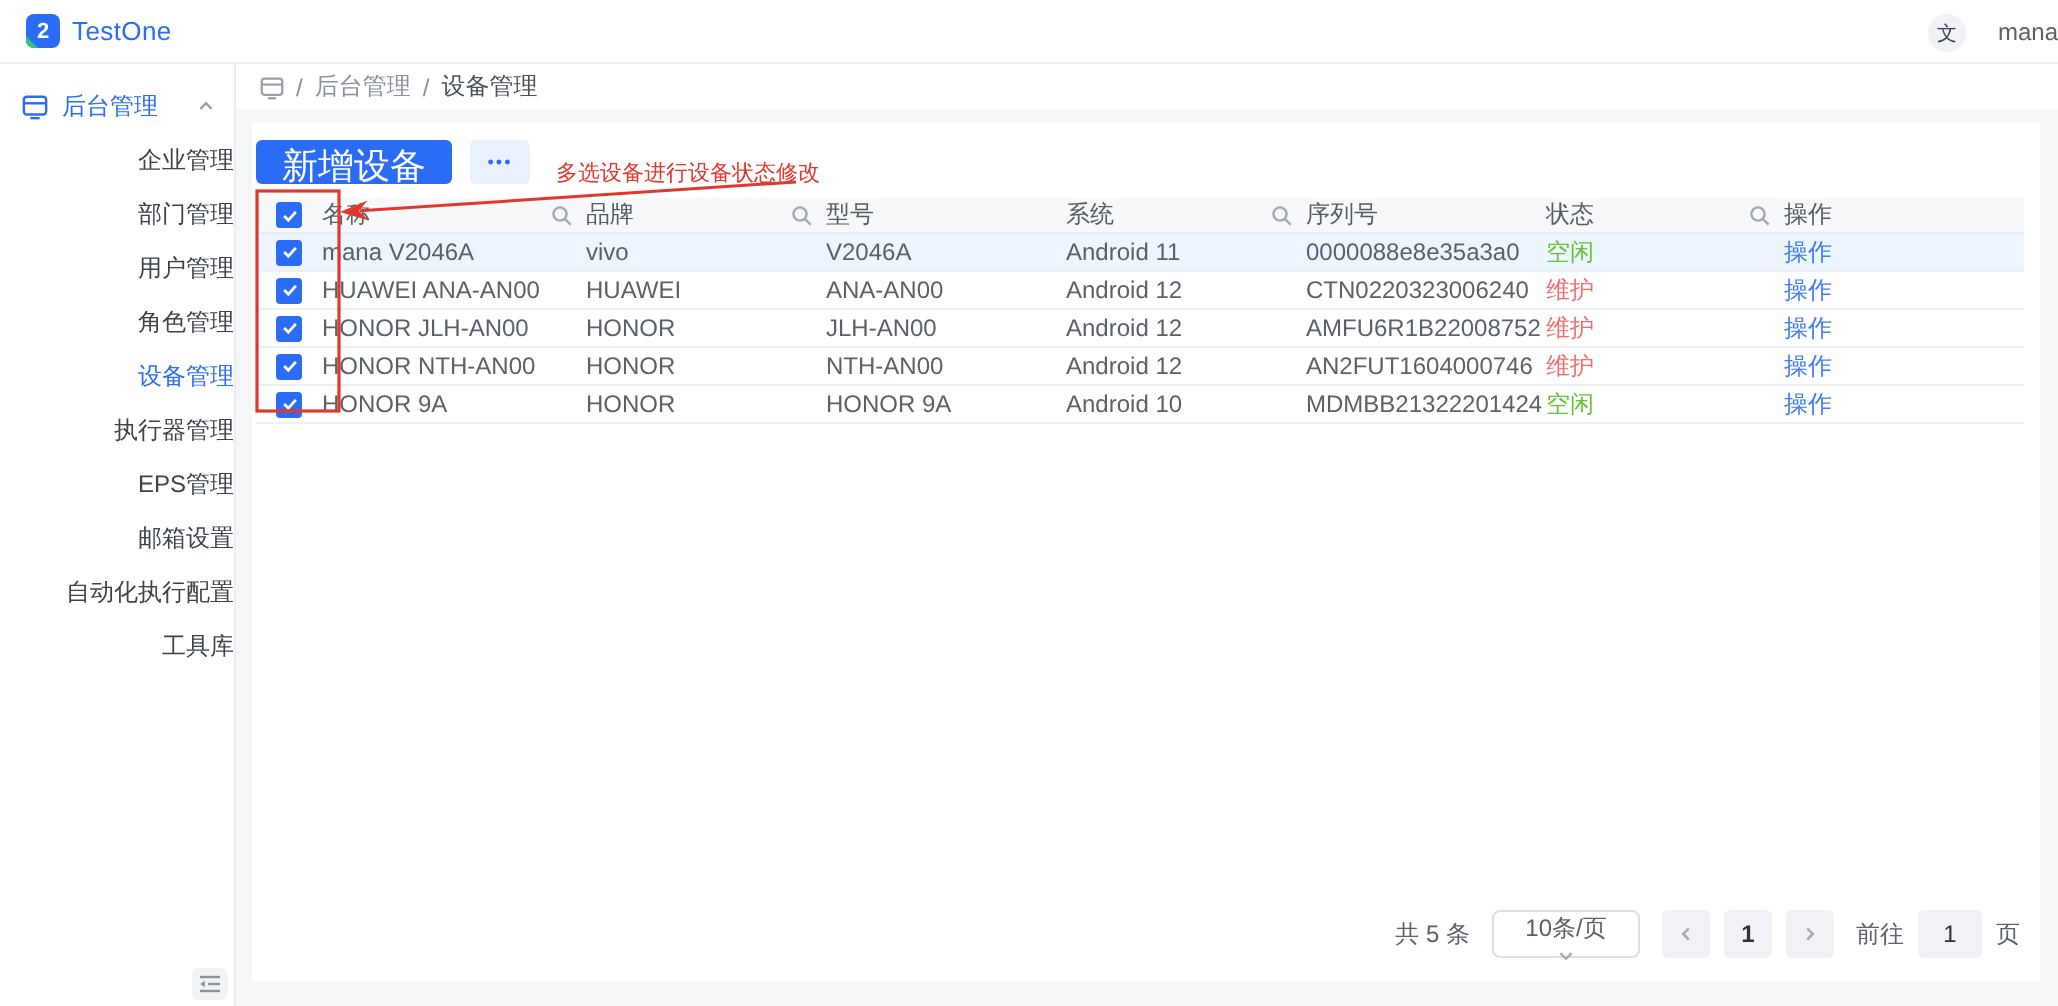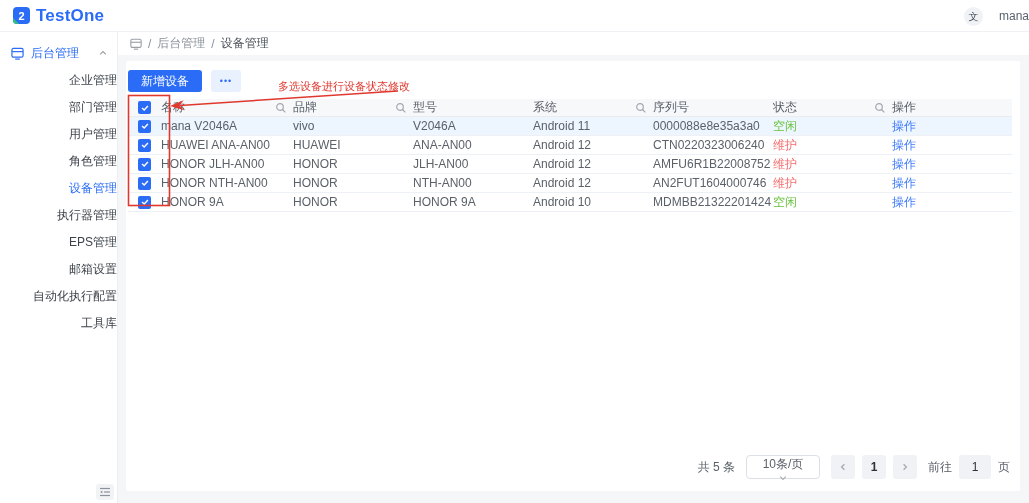--- a/index.html
+++ b/index.html
@@ -9,21 +9,21 @@
 
   
   .topbar { height:32px; background:#fff; border-bottom:1px solid #eef0f3;
     display:flex; align-items:center; padding-left:13px; position:relative; }
   .logo { display:flex; align-items:center; gap:6px; }
   .logo-mark { width:17px; height:17px; border-radius:4px; background:var(--primary,#2b6cf6);
     color:#fff; font-weight:bold; font-size:11px; display:flex; align-items:center; justify-content:center;
     position:relative; overflow:hidden; }
   .logo-mark::after { content:""; position:absolute; left:0; bottom:0; width:0; height:0;
     border-left:6px solid #2ec27e; border-top:6px solid transparent; }
-  .logo-text { color:var(--primary,#2b6cf6); font-size:17px; font-weight:700; letter-spacing:.2px; }
+  .logo-text { color:var(--primary,#2b6cf6); font-size:13px; font-weight:400; letter-spacing:.2px; }
   .lang-btn { position:absolute; right:46px; top:7px; width:19px; height:19px; border-radius:50%;
     background:#f0f2f5; color:#3c4450; font-size:10px; display:flex; align-items:center; justify-content:center; cursor:pointer; }
   .user-name { position:absolute; left:999px; top:9px; color:#5a6270; white-space:nowrap; }
 
   
   .shell { display:flex; height:471px; }
   .sidebar { width:118px; background:#fff; border-right:1px solid #eceef1; position:relative; padding-top:7px; flex:none; }
   .side-parent { height:28px; display:flex; align-items:center; gap:7px; padding:0 9px 0 11px;
     color:var(--primary,#2b6cf6); cursor:pointer; }
   .side-parent .caret-up-wrap { margin-left:auto; display:flex; }
@@ -38,21 +38,21 @@
   .breadcrumb .crumb { cursor:pointer; }
   .breadcrumb .current { color:#4a5058; }
   .bc-icon { display:flex; color:#9aa0a8; }
 
   .content { flex:1; padding:6px 9px 12px 8px; position:relative; }
   .card { background:#fff; height:100%; border-radius:2px; position:relative; padding:8px 8px 0 2px; }
 
   
   .toolbar { display:flex; align-items:center; gap:9px; height:24px; }
   .btn-primary { background:var(--primary,#2b6cf6); color:#fff; border:none; border-radius:3px;
-    height:22px; padding:1px 13px; font-size:12px; cursor:pointer; font-family:inherit; }
+    height:22px; padding:1px 13px; font-size:18px; cursor:pointer; font-family:inherit; }
   .btn-more { background:#e9f0fe; color:var(--primary,#2b6cf6); border:none; border-radius:3px;
     height:22px; width:30px; font-size:9px; letter-spacing:1px; cursor:pointer; font-family:inherit; }
 
   
   .table { margin-top:6px; }
   .thead { display:flex; align-items:center; background:#f7f8fa; height:18px;
     border-bottom:1px solid #e9edf2; color:#575d66; }
   .trow { display:flex; align-items:center; height:19px; border-bottom:1px solid #edf0f4; background:#fff; cursor:pointer; }
   .trow.hl { background:#edf5ff; }
   .cell { display:flex; align-items:center; padding-right:6px; overflow:hidden; white-space:nowrap; }

